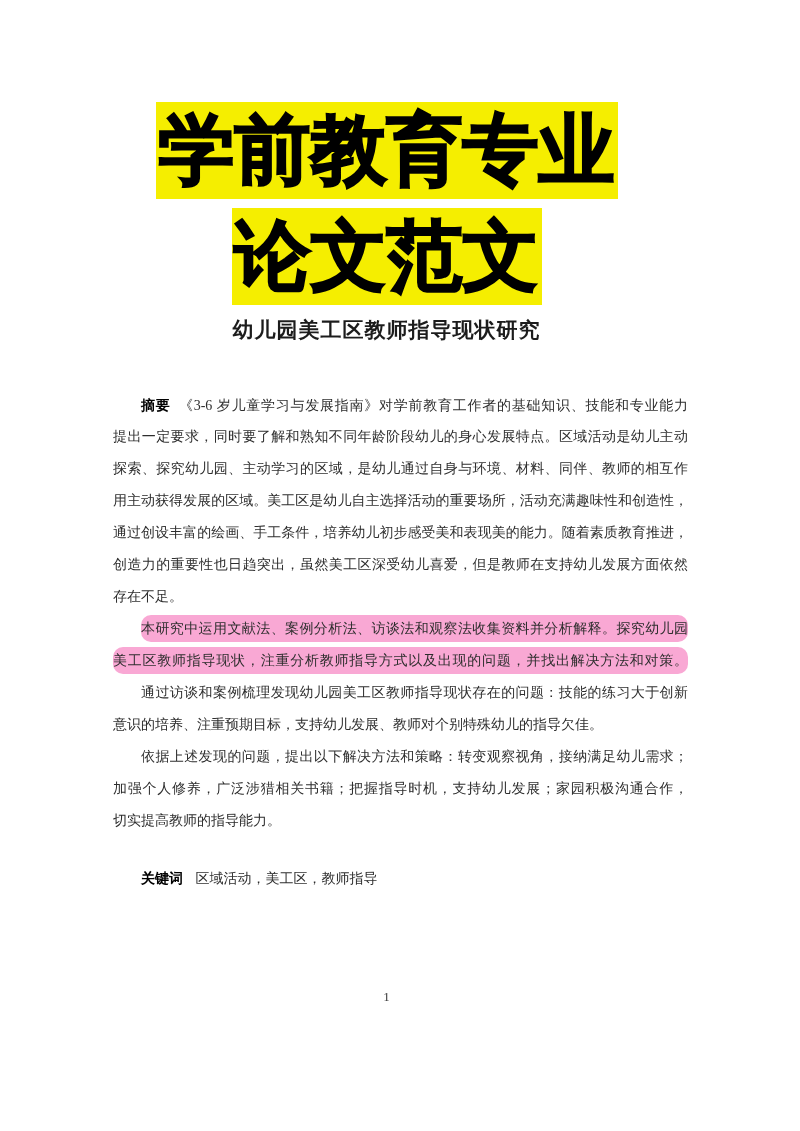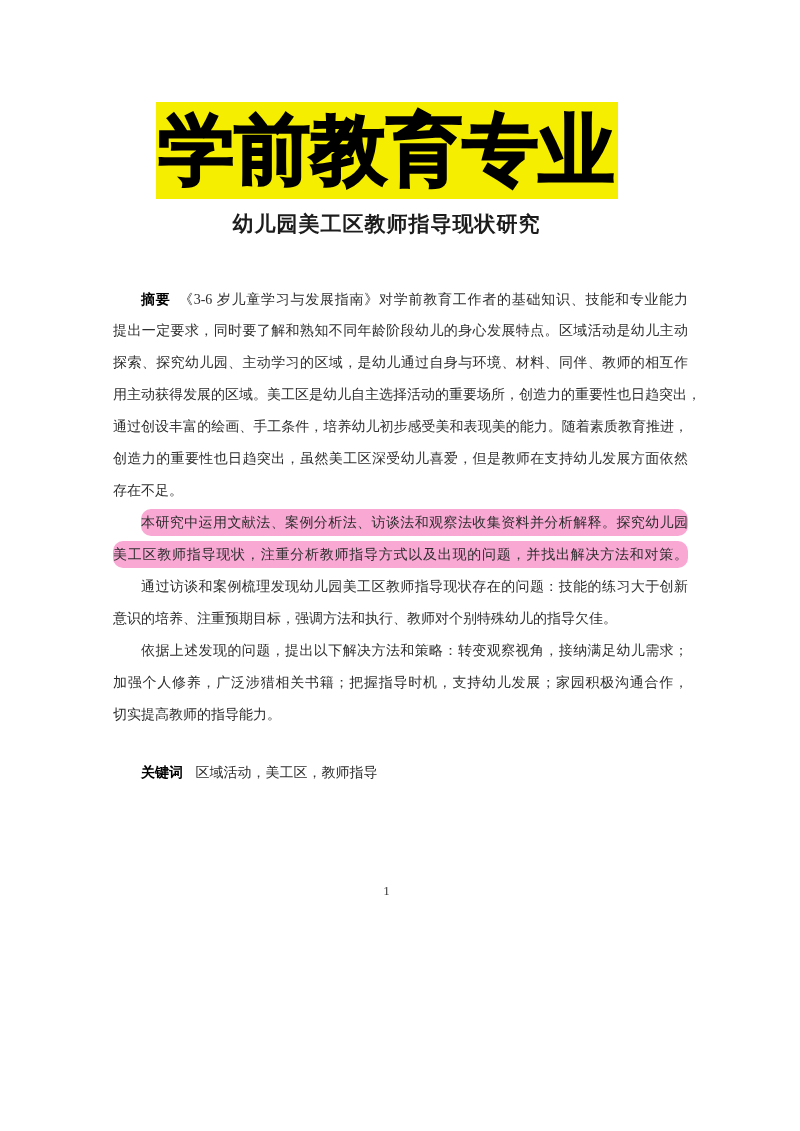--- a/index.html
+++ b/index.html
@@ -64,40 +64,41 @@
     font-size:13px;line-height:20px;color:#3a3a3a;
   }
 </style>
 </head>
 <body>
 
 <div class="page">
 
   <div class="banner">
     <span class="bline" style="background:#f5ee00;">学前教育专业</span>
+    <span class="bline" style="background:#f5ee00;">论文范文</span>
   </div>
 
   <h1 class="doc-title">幼儿园美工区教师指导现状研究</h1>
 
   <div class="body-text">
 
     <div class="ln ind"><span class="hei">摘要</span><span class="lbl-gap"></span><span>《3-6 岁儿童学习与发展指南》对学前教育工作者的基础知识、技能和专业能力</span></div>
 
     <div class="ln">提出一定要求，同时要了解和熟知不同年龄阶段幼儿的身心发展特点。区域活动是幼儿主动</div>
     <div class="ln">探索、探究幼儿园、主动学习的区域，是幼儿通过自身与环境、材料、同伴、教师的相互作</div>
-    <div class="ln">用主动获得发展的区域。美工区是幼儿自主选择活动的重要场所，创造力的重要性也日趋突出，</div>
+    <div class="ln">用主动获得发展的区域。美工区是幼儿自主选择活动的重要场所，活动充满趣味性和创造性，</div>
     <div class="ln">通过创设丰富的绘画、手工条件，培养幼儿初步感受美和表现美的能力。随着素质教育推进，</div>
     <div class="ln">创造力的重要性也日趋突出，虽然美工区深受幼儿喜爱，但是教师在支持幼儿发展方面依然</div>
     <div class="ln endline">存在不足。</div>
 
     <div class="ln ind"><mark class="hl">本研究中运用文献法、案例分析法、访谈法和观察法收集资料并分析解释。探究幼儿园</mark></div>
     <div class="ln"><mark class="hl">美工区教师指导现状，注重分析教师指导方式以及出现的问题，并找出解决方法和对策。</mark></div>
 
     <div class="ln ind">通过访谈和案例梳理发现幼儿园美工区教师指导现状存在的问题：技能的练习大于创新</div>
-    <div class="ln endline">意识的培养、注重预期目标，强调方法和执行、教师对个别特殊幼儿的指导欠佳。</div>
+    <div class="ln endline">意识的培养、注重预期目标，支持幼儿发展、教师对个别特殊幼儿的指导欠佳。</div>
 
     <div class="ln ind">依据上述发现的问题，提出以下解决方法和策略：转变观察视角，接纳满足幼儿需求；</div>
     <div class="ln">加强个人修养，广泛涉猎相关书籍；把握指导时机，支持幼儿发展；家园积极沟通合作，</div>
     <div class="ln endline">切实提高教师的指导能力。</div>
   </div>
 
   <div class="keywords"><span class="hei">关键词</span><span class="kw-gap"></span><span>区域活动，美工区，教师指导</span></div>
 
   <div class="page-num">1</div>
 

